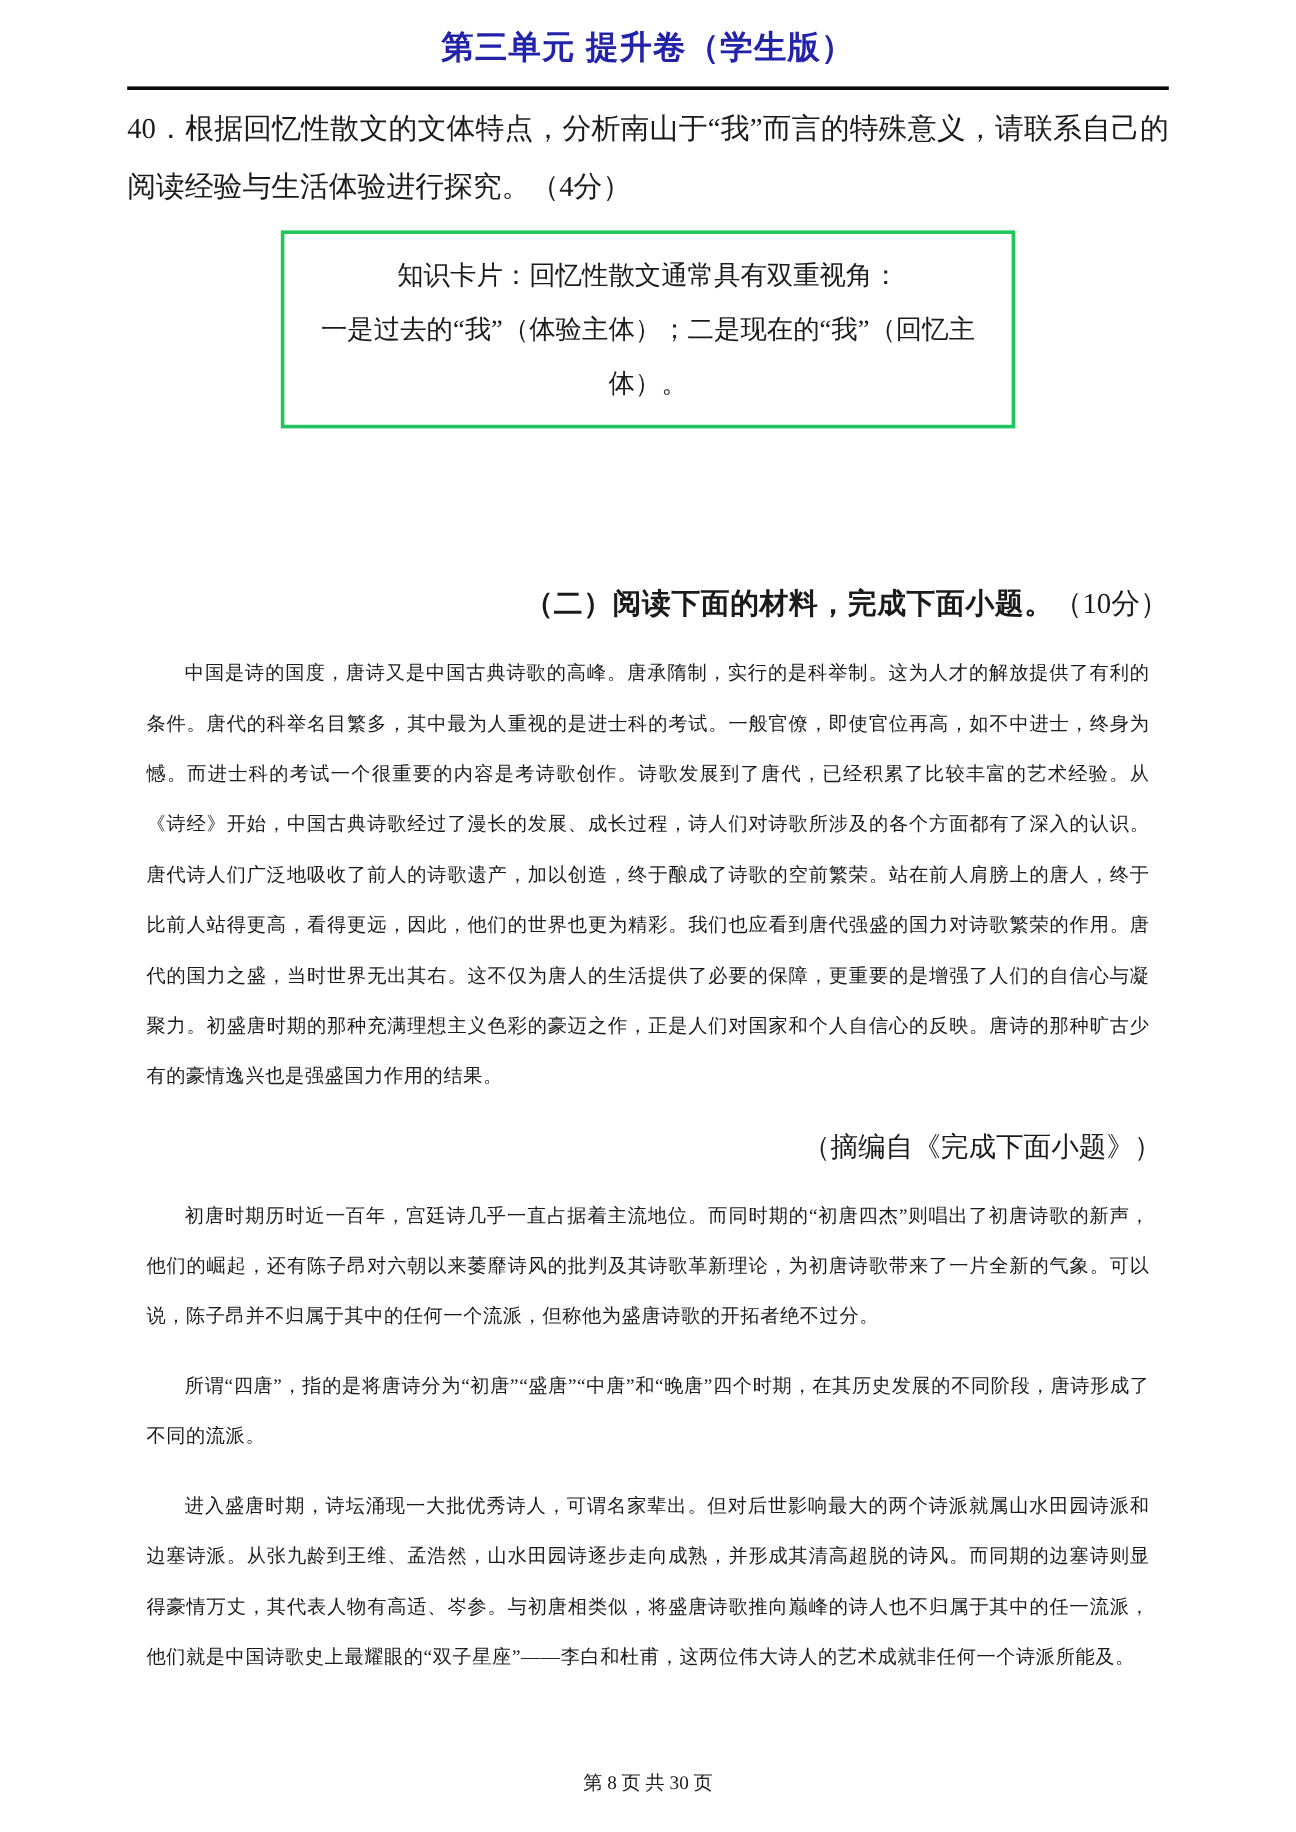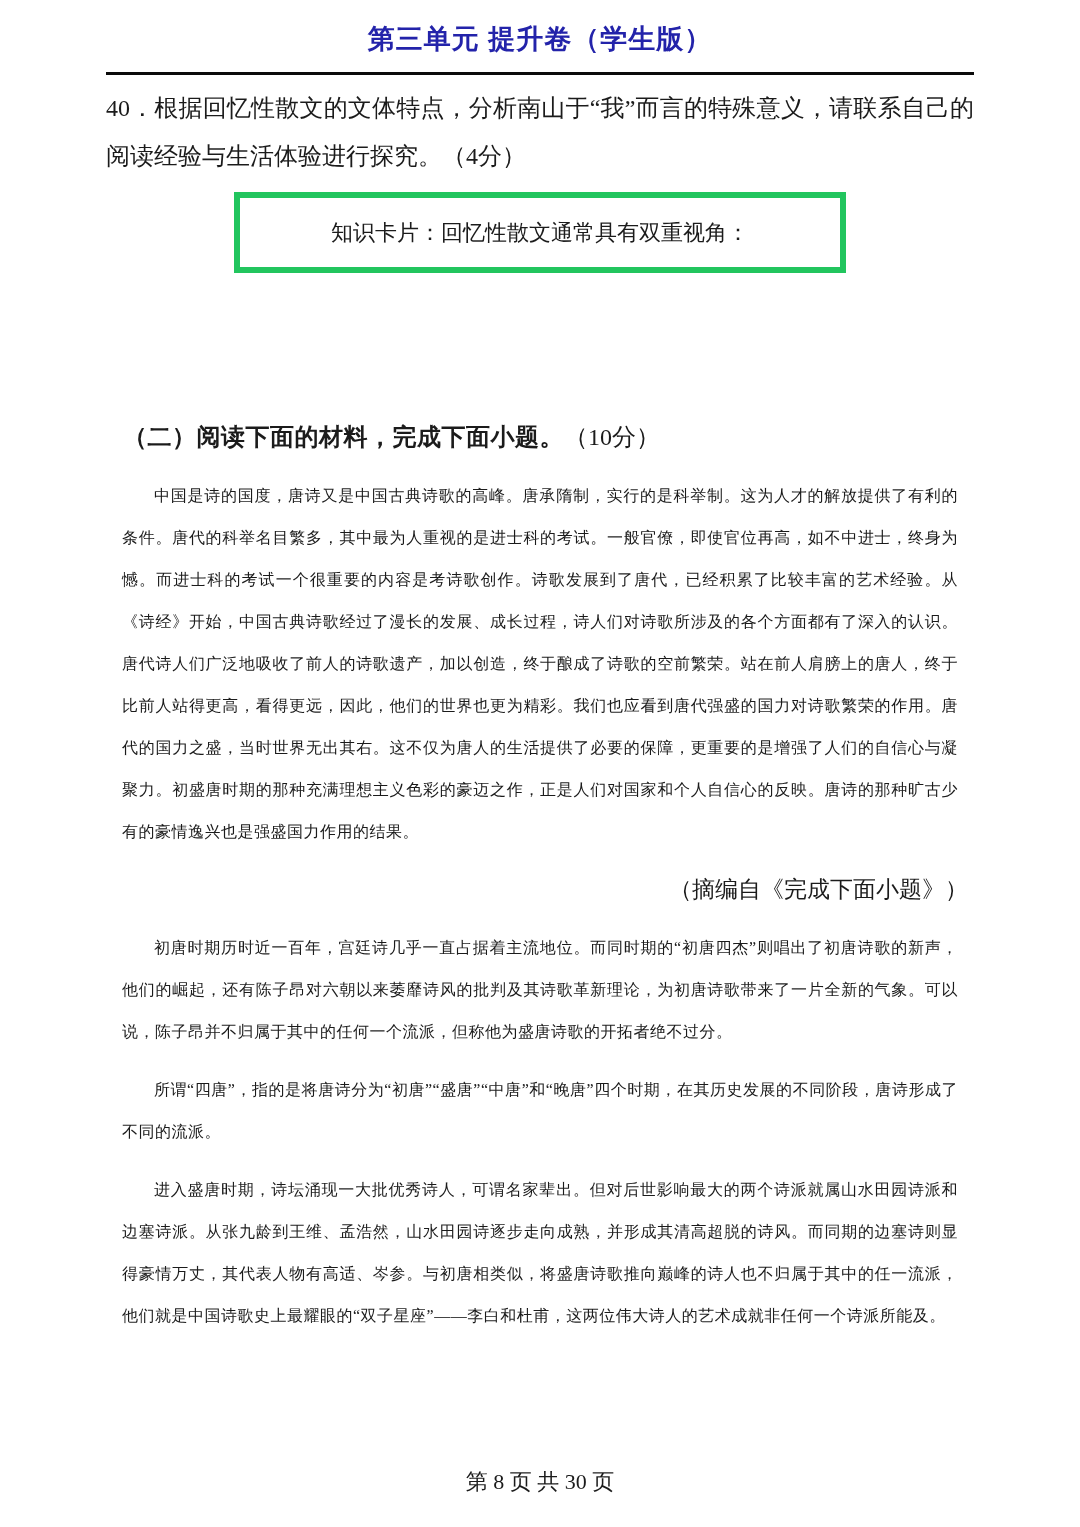--- a/index.html
+++ b/index.html
@@ -38,34 +38,35 @@
     margin: 9px 0 0 0;
     font-size: 24px;
     line-height: 48px;
     text-align: justify;
   }
   
   .knowledge-card {
     box-sizing: border-box;
     width: 612px;
     margin: 12px auto 0 auto;
-    border: 6px solid #22c55e;
+    border: 3px solid #22c55e;
     padding: 12px 14px;
     font-size: 22px;
     line-height: 45px;
   }
   .kc-line1 { text-align: center; }
   .kc-line2 { text-align: center; }
   
   .answer-space { height: 126px; }
   
   .section-heading {
-    margin: 17px;
+    margin: 0;
     font-size: 24px;
     line-height: 42px;
+    text-align: right;
   }
   .section-heading .bold {
     font-family: "Liberation Sans", sans-serif;
     font-weight: bold;
     letter-spacing: 0.5px;
   }
   .material-label {
     margin: 3px 0 0 0;
     font-size: 23px;
     line-height: 42px;
@@ -87,40 +88,41 @@
     text-align: right;
     padding-right: 6px;
   }
   
   .page-footer {
     position: absolute;
     left: 0;
     right: 0;
     bottom: 30px;
     text-align: center;
-    font-size: 22px;
+    font-size: 16px;
     color: #1b1b1b;
   }
 </style>
 </head>
 <body>
 
 <div class="page">
 
   <header>
     <div class="page-header-title">第三单元 提升卷（学生版）</div>
     <hr class="header-rule">
   </header>
 
   <main>
 
     <p class="q20">40．根据回忆性散文的文体特点，分析南山于“我”而言的特殊意义，请联系自己的阅读经验与生活体验进行探究。（4分）</p>
 
     <div class="knowledge-card">
       <div class="kc-line1">知识卡片：回忆性散文通常具有双重视角：</div>
+      <div class="kc-line2">一是过去的“我”（体验主体）；二是现在的“我”（回忆主体）。</div>
     </div>
 
     <div class="answer-space"></div>
 
     <p class="section-heading"><span class="bold">（二）阅读下面的材料，完成下面小题。</span><span>（10分）</span></p>
 
 
     <p class="body-para">中国是诗的国度，唐诗又是中国古典诗歌的高峰。唐承隋制，实行的是科举制。这为人才的解放提供了有利的条件。唐代的科举名目繁多，其中最为人重视的是进士科的考试。一般官僚，即使官位再高，如不中进士，终身为憾。而进士科的考试一个很重要的内容是考诗歌创作。诗歌发展到了唐代，已经积累了比较丰富的艺术经验。从《诗经》开始，中国古典诗歌经过了漫长的发展、成长过程，诗人们对诗歌所涉及的各个方面都有了深入的认识。唐代诗人们广泛地吸收了前人的诗歌遗产，加以创造，终于酿成了诗歌的空前繁荣。站在前人肩膀上的唐人，终于比前人站得更高，看得更远，因此，他们的世界也更为精彩。我们也应看到唐代强盛的国力对诗歌繁荣的作用。唐代的国力之盛，当时世界无出其右。这不仅为唐人的生活提供了必要的保障，更重要的是增强了人们的自信心与凝聚力。初盛唐时期的那种充满理想主义色彩的豪迈之作，正是人们对国家和个人自信心的反映。唐诗的那种旷古少有的豪情逸兴也是强盛国力作用的结果。</p>
 
     <p class="source-line">（摘编自《完成下面小题》）</p>

